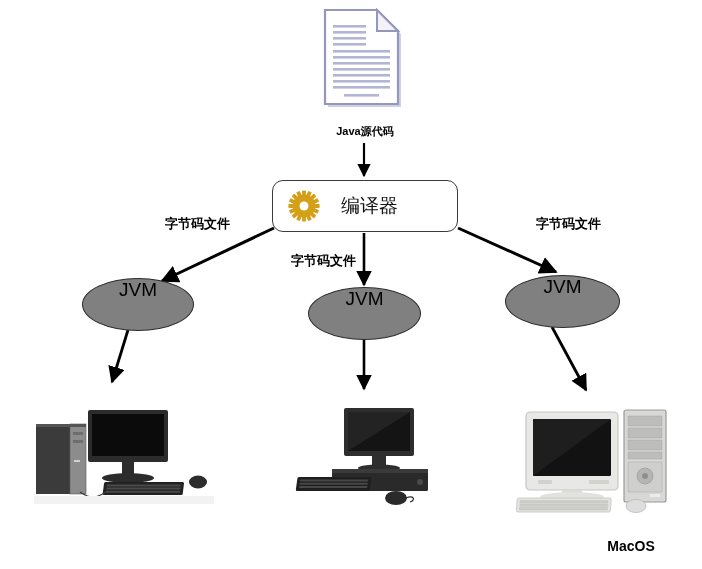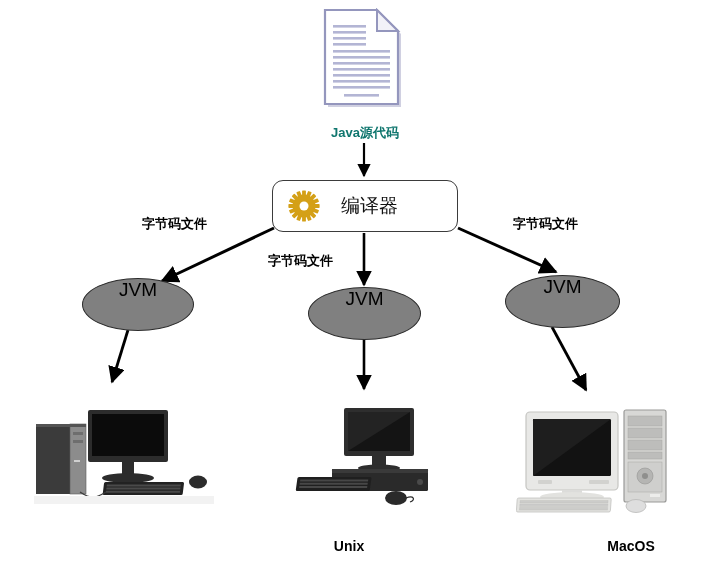--- a/index.html
+++ b/index.html
@@ -37,20 +37,21 @@
     white-space: nowrap;
   }
 
   
   .lbl {
     position: absolute;
     font-size: 13px;
     font-weight: bold;
     color: #000000;
     white-space: nowrap;
+    margin-left: 23px;
   }
   .oslbl {
     position: absolute;
     font-size: 14px;
     font-weight: bold;
     color: #000000;
     white-space: nowrap;
     text-align: center;
   }
 
@@ -63,23 +64,23 @@
     height: 104px;
   }
   .doc-svg { display: block; }
 
   .doc-label {
     position: absolute;
     left: 305px;
     top: 124px;
     width: 120px;
     text-align: center;
-    font-size: 13px;
+    font-size: 11px;
     font-weight: bold;
-    color: #0f766e;
+    color: #000000;
   }
 
   
   .compiler-box {
     position: absolute;
     left: 272px;
     top: 180px;
     width: 186px;
     height: 52px;
     border: 1.4px solid #3b3b3b;
@@ -279,21 +280,20 @@
           <rect x="19" y="76.5" width="68" height="2"></rect>
           <rect x="19" y="79.8" width="68" height="2"></rect>
           <rect x="19" y="83.1" width="68" height="2"></rect>
         </g>
       </g>
 
       <ellipse cx="104" cy="95" rx="11" ry="7" fill="#2a2a2a"></ellipse>
       <path d="M114,95 C122,92 124,97 118,99" stroke="#2a2a2a" stroke-width="1.2" fill="none"></path>
     </svg>
   </div>
-  <div class="oslbl" style="left:294px; top:538px; width:110px;">Unix</div>
 
   <div class="computer" style="left:516px; top:402px; width:160px; height:115px;">
     <svg width="160" height="115" viewBox="0 0 160 115">
 
       <rect x="10" y="10" width="92" height="78" rx="4" fill="#e8e8e6" stroke="#c5c5c2" stroke-width="1.2"></rect>
       <rect x="17" y="17" width="78" height="57" rx="1.5" fill="#121212"></rect>
       <path d="M17,17 L95,17 L17,74 Z" fill="#1e1e1e"></path>
       <rect x="22" y="78" width="14" height="4" rx="1" fill="#d2d2cf"></rect>
       <rect x="73" y="78" width="20" height="4" rx="1" fill="#d2d2cf"></rect>
 

